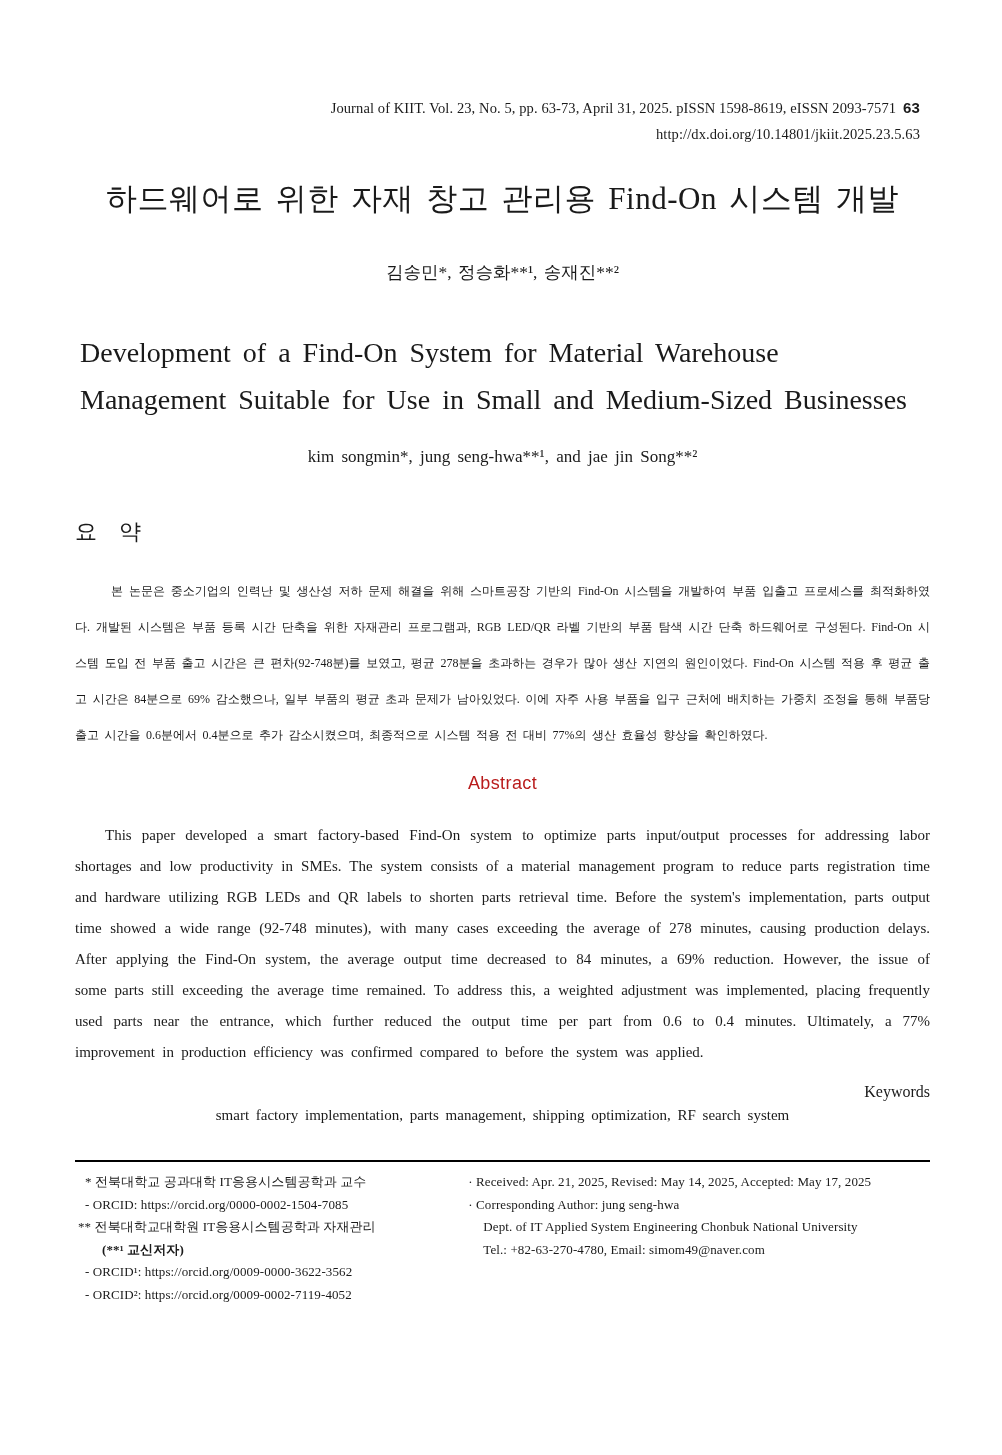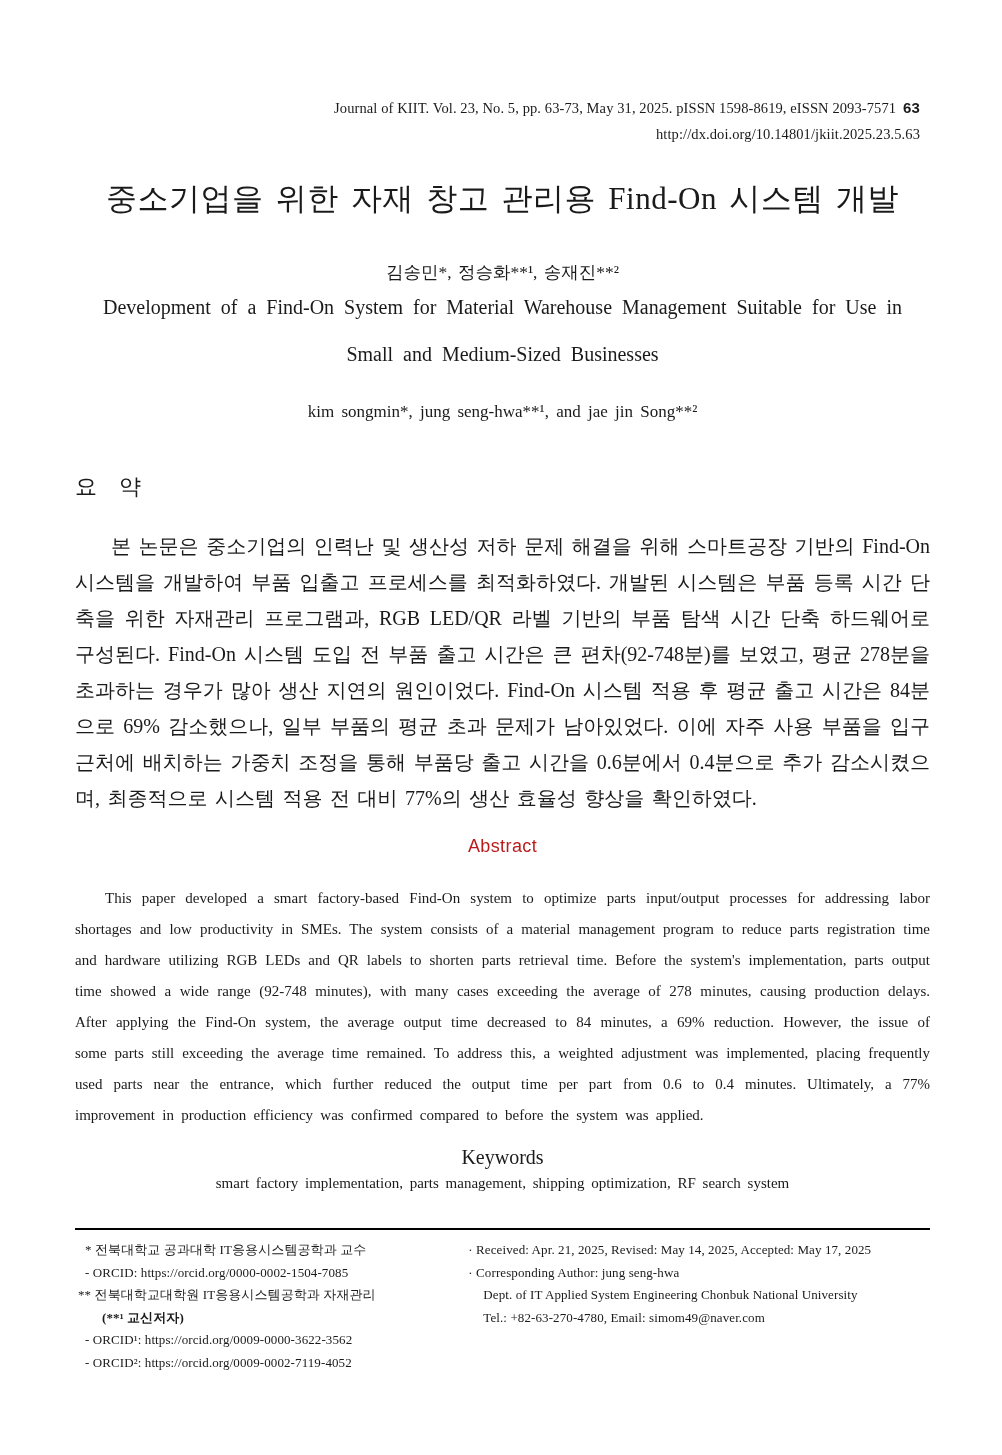--- a/index.html
+++ b/index.html
@@ -42,45 +42,45 @@
   }
 
   .authors-kr {
     margin-top: 40px;
     text-align: center;
     font-size: 17.5px;
     word-spacing: 2px;
   }
 
   .title-en {
+    margin-top: 45px;
     margin-left: auto; margin-right: auto;
     max-width: 845px;
-    text-align: center;
-    font-size: 20px;
+    font-size: 28px;
     line-height: 47px;
     word-spacing: 5px;
   }
 
   .authors-en {
     margin-top: 24px;
     text-align: center;
     font-size: 17px;
     word-spacing: 3px;
   }
 
   .h-kr-abs {
     margin-top: 50px;
     text-align: left;
     font-size: 22px;
   }
 
   .abs-kr {
     margin-top: 26px;
     text-align: justify;
-    font-size: 20px;
+    font-size: 12px;
     line-height: 36px;
     text-indent: 36px;
     word-spacing: 2.5px;
   }
 
   .h-abstract {
     margin-top: 20px;
     text-align: center;
     font-family: "Liberation Sans", "DejaVu Sans", sans-serif;
     font-weight: 400;
@@ -93,22 +93,22 @@
     margin-top: 26px;
     text-align: justify;
     font-size: 15px;
     line-height: 31px;
     text-indent: 30px;
     word-spacing: 3.5px;
   }
 
   .h-keywords {
     margin-top: 15px;
-    text-align: center;
-    font-size: 20px;
+    text-align: right;
+    font-size: 16px;
   }
   .keywords {
     margin-top: 6px;
     text-align: center;
     font-size: 15px;
     word-spacing: 3px;
   }
 
   .footnote-rule {
     margin: 36px 0 0 0;
@@ -130,26 +130,26 @@
   .fn-line.ind-c { padding-left: 27px; font-weight: bold; }
   .fn-line.ind-d { padding-left: 15px; }
 </style>
 </head>
 <body>
 
 <div class="page">
 
   <div class="journal-header">
     <div>
-      <span>Journal of KIIT. Vol. 23, No. 5, pp. 63-73, May 31, 2025. pISSN 1598-8619, eISSN 2093-7571</span><span class="pageno">63</span>
+      <span>Journal of KIIT. Vol. 23, No. 5, pp. 63-73, April 31, 2025. pISSN 1598-8619, eISSN 2093-7571</span><span class="pageno">63</span>
     </div>
     <div>http://dx.doi.org/10.14801/jkiit.2025.23.5.63</div>
   </div>
 
-  <div class="title-kr">중소기업을 위한 자재 창고 관리용 Find-On 시스템 개발</div>
+  <div class="title-kr">하드웨어로 위한 자재 창고 관리용 Find-On 시스템 개발</div>
 
   <div class="authors-kr">김송민*, 정승화**¹, 송재진**²</div>
 
   <div class="title-en">Development of a Find-On System for Material Warehouse Management Suitable for Use in Small and Medium-Sized Businesses</div>
 
   <div class="authors-en">kim songmin*, jung seng-hwa**¹, and jae jin Song**²</div>
 
   <div class="h-kr-abs">요　약</div>
 
   <div class="abs-kr">본 논문은 중소기업의 인력난 및 생산성 저하 문제 해결을 위해 스마트공장 기반의 Find-On 시스템을 개발하여 부품 입출고 프로세스를 최적화하였다. 개발된 시스템은 부품 등록 시간 단축을 위한 자재관리 프로그램과, RGB LED/QR 라벨 기반의 부품 탐색 시간 단축 하드웨어로 구성된다. Find-On 시스템 도입 전 부품 출고 시간은 큰 편차(92-748분)를 보였고, 평균 278분을 초과하는 경우가 많아 생산 지연의 원인이었다. Find-On 시스템 적용 후 평균 출고 시간은 84분으로 69% 감소했으나, 일부 부품의 평균 초과 문제가 남아있었다. 이에 자주 사용 부품을 입구 근처에 배치하는 가중치 조정을 통해 부품당 출고 시간을 0.6분에서 0.4분으로 추가 감소시켰으며, 최종적으로 시스템 적용 전 대비 77%의 생산 효율성 향상을 확인하였다.</div>

